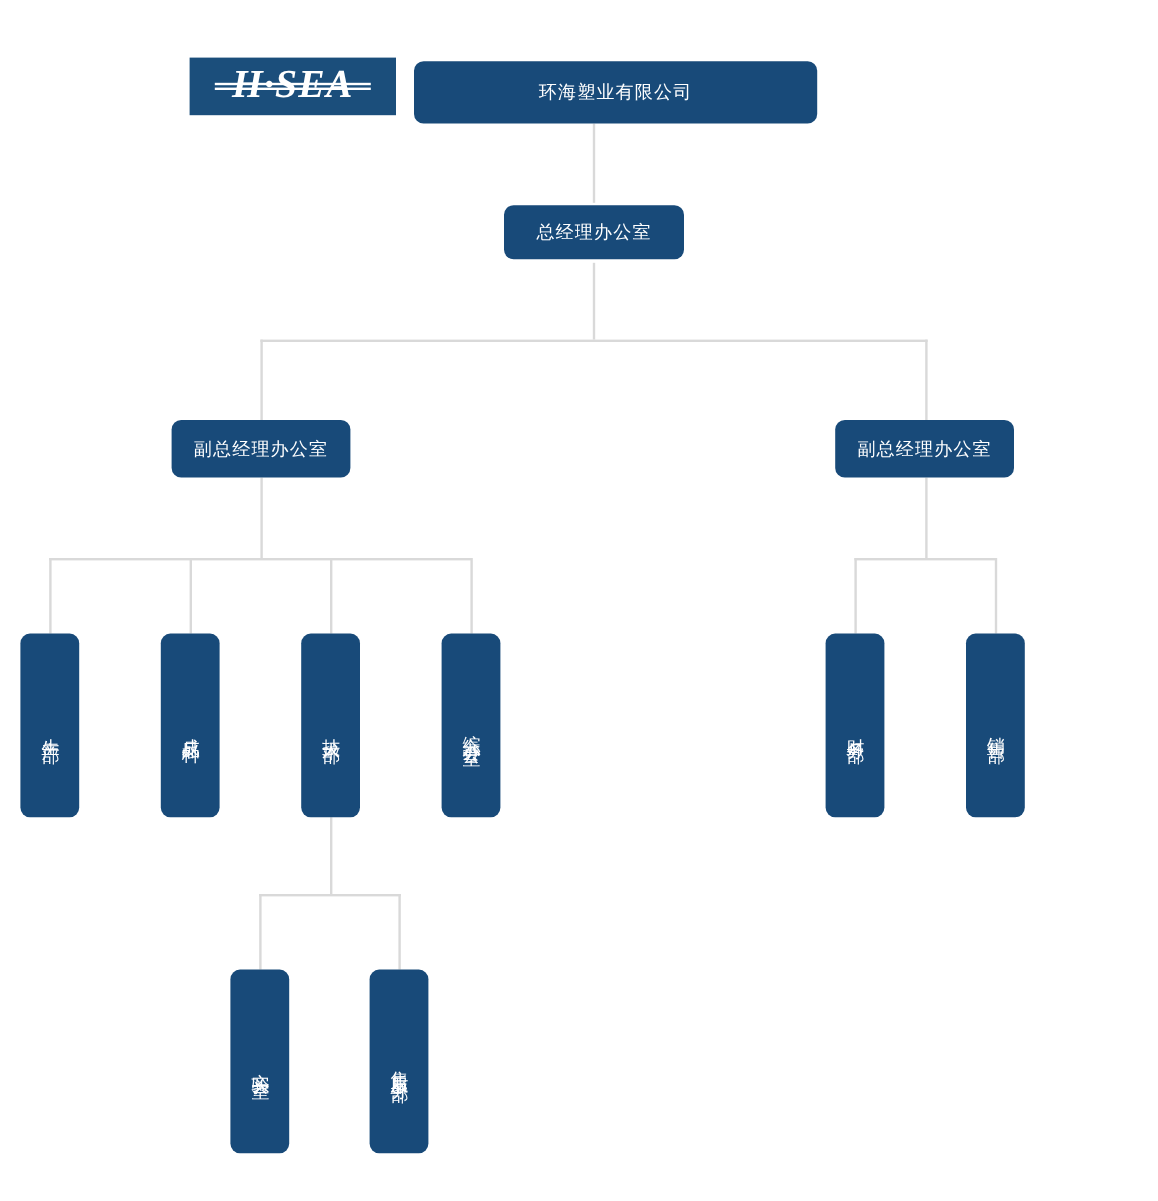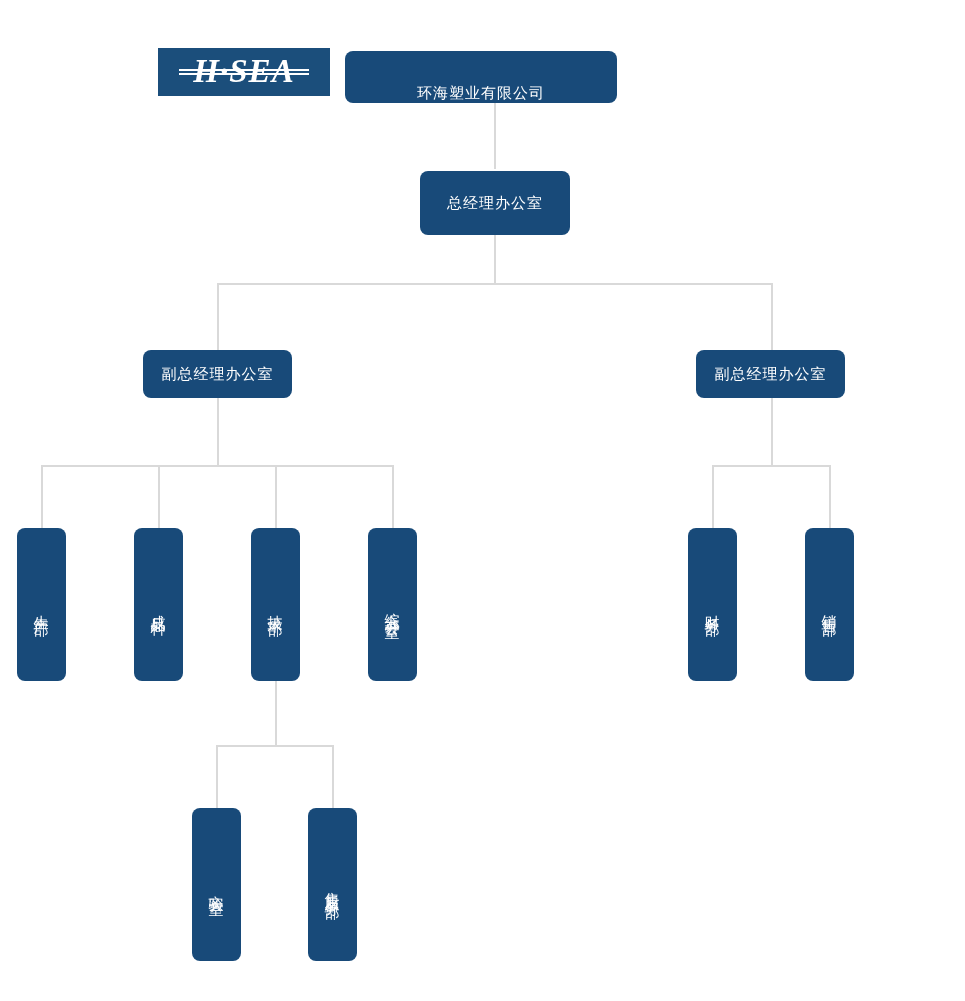--- a/index.html
+++ b/index.html
@@ -123,25 +123,25 @@
   <div class="conn v" style="left:771px; top:398px; height:67px;"></div>
   <div class="conn h" style="left:712px; top:465px; width:118px;"></div>
   <div class="conn v" style="left:712px; top:465px; height:63px;"></div>
   <div class="conn v" style="left:829px; top:465px; height:63px;"></div>
 
   <div class="conn v" style="left:275px; top:681px; height:64px;"></div>
   <div class="conn h" style="left:216px; top:745px; width:118px;"></div>
   <div class="conn v" style="left:216px; top:745px; height:63px;"></div>
   <div class="conn v" style="left:332px; top:745px; height:63px;"></div>
 
-  <div class="node horiz" style="left:345px; top:51px; width:272px; height:52px;align-items:flex-end;">
+  <div class="node horiz" style="left:345px; top:51px; width:336px; height:52px;">
     <span class="node-label">环海塑业有限公司</span>
   </div>
 
-  <div class="node horiz" style="left:420px; top:171px; width:150px; height:64px;align-items:center;">
+  <div class="node horiz" style="left:420px; top:171px; width:150px; height:45px;align-items:center;">
     <span class="node-label">总经理办公室</span>
   </div>
 
   <div class="node horiz" style="left:143px; top:350px; width:149px; height:48px;">
     <span class="node-label">副总经理办公室</span>
   </div>
 
   <div class="node horiz" style="left:696px; top:350px; width:149px; height:48px;">
     <span class="node-label">副总经理办公室</span>
   </div>

